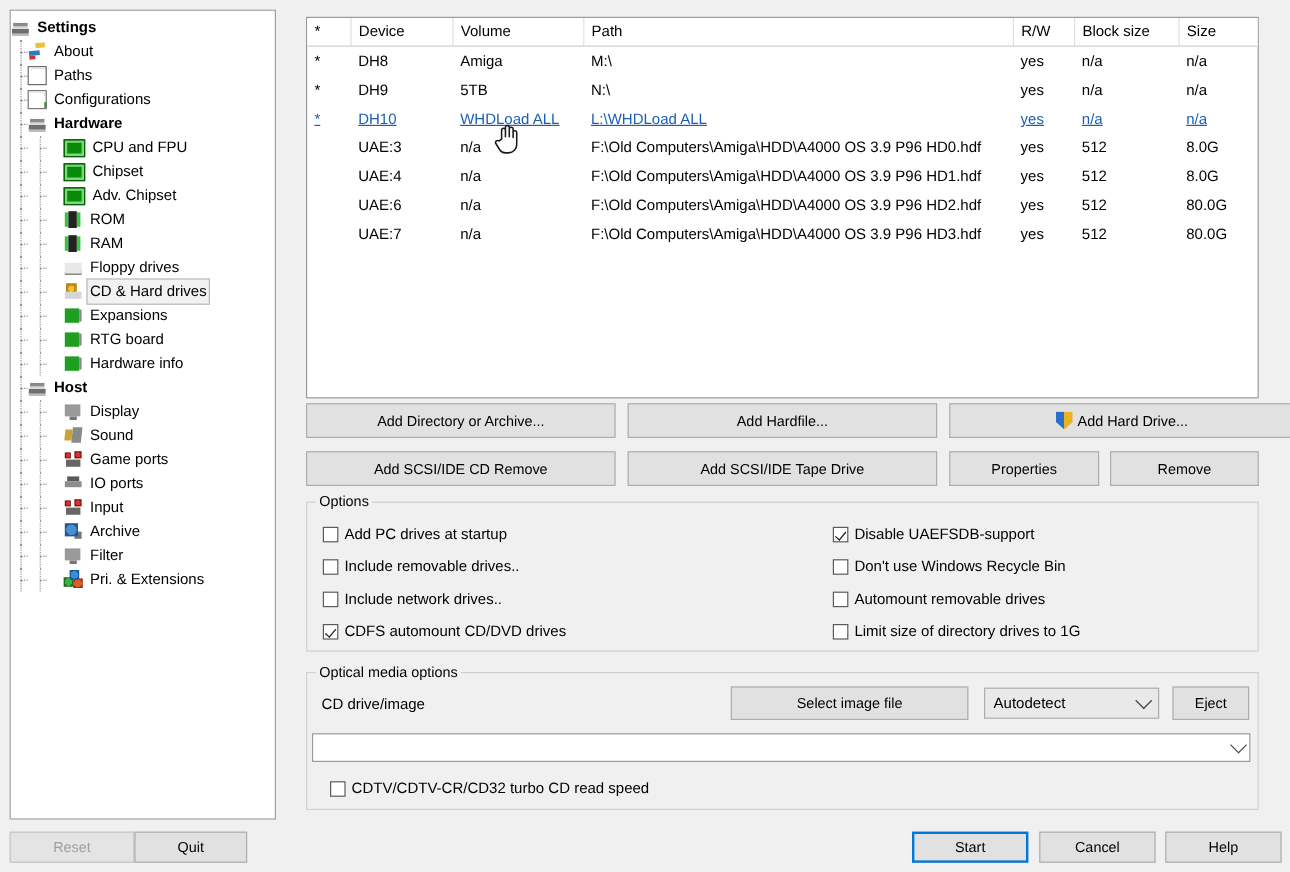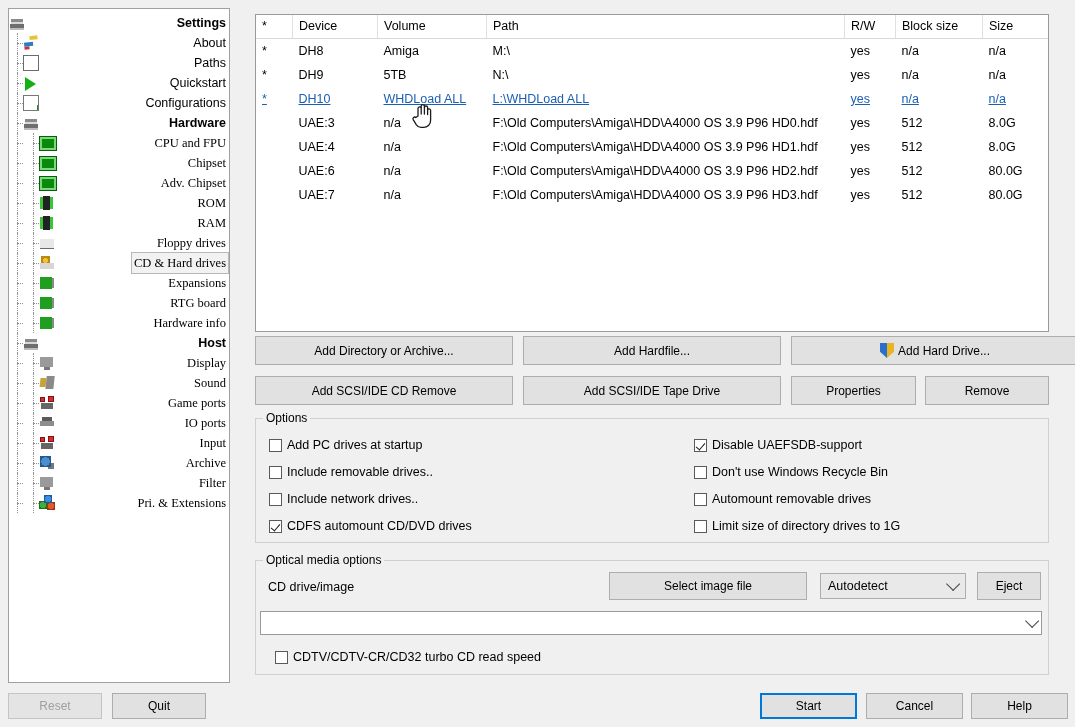--- a/index.html
+++ b/index.html
@@ -35,21 +35,20 @@
   }
   .tnode {
     display: flex;
     align-items: center;
     height: 20px;
     line-height: 20px;
     font-size: 12.5px;
     white-space: nowrap;
     cursor: default;
     position: relative;
-    justify-content: space-between;
   }
   .tnode .tlabel {
     padding: 0 3px;
   }
   .tnode.root .tlabel { font-weight: bold; }
   .tnode.selected .tlabel {
     background: #f2f2f2;
     border: 1px solid #b8b8b8;
     padding: 0 2px;
     margin: -1px 0;
@@ -171,21 +170,21 @@
       linear-gradient(#999 0 100%) no-repeat 1px 1px / 12px 3px,
       linear-gradient(#555 0 100%) no-repeat 3px 6px / 8px 1px,
       linear-gradient(#555 0 100%) no-repeat 3px 9px / 8px 1px,
       linear-gradient(#1d8a1d 0 100%) no-repeat 10px 9px / 5px 5px;
     border: 1px solid #777;
     box-sizing: border-box;
   }
 
   
   .lvl1 { padding-left: 14px; }
-  .lvl2 { padding-left: 30px; font-family: Liberation Serif, serif; }
+  .lvl2 { padding-left: 44px; }
   .conn {
     position: absolute;
     left: 8px;
     top: 0;
     bottom: 0;
     width: 1px;
     border-left: 1px dotted #909090;
   }
   .conn2 {
     position: absolute;
@@ -215,21 +214,21 @@
     display: flex;
     align-items: center;
     justify-content: center;
     padding: 0;
   }
   .btn.disabled { color: #a0a0a0; background: #e4e4e4; border-color: #c4c4c4; }
   .btn.focus {
     border: 2px solid #0078d7;
     background: #e1e1e1;
   }
-  #btn-reset { position: absolute; left: 8px;  top: 693px; width: 94px; height: 26px; }
+  #btn-reset { position: absolute; left: 8px;  top: 693px; width: 104px; height: 26px; }
   #btn-quit  { position: absolute; left: 112px; top: 693px; width: 94px; height: 26px; }
   #btn-start { position: absolute; left: 760px; top: 693px; width: 97px; height: 26px; }
   #btn-cancel{ position: absolute; left: 866px; top: 693px; width: 97px; height: 26px; }
   #btn-help  { position: absolute; left: 971px; top: 693px; width: 97px; height: 26px; }
 
   
   #hdlist {
     position: absolute;
     left: 255px;
     top: 14px;
@@ -388,26 +387,20 @@
         <span class="conn"></span>
         <span class="tick" style="left: 8px; width: 6px;"></span>
         <span class="tico ic-pencil"></span>
         <span class="tlabel">About</span>
       </div>
       <div class="tnode lvl1">
         <span class="conn"></span>
         <span class="tick" style="left: 8px; width: 6px;"></span>
         <span class="tico ic-paths"></span>
         <span class="tlabel">Paths</span>
-      </div>
-      <div class="tnode lvl1">
-        <span class="conn"></span>
-        <span class="tick" style="left: 8px; width: 6px;"></span>
-        <span class="tico ic-play"></span>
-        <span class="tlabel">Quickstart</span>
       </div>
       <div class="tnode lvl1">
         <span class="conn"></span>
         <span class="tick" style="left: 8px; width: 6px;"></span>
         <span class="tico ic-config"></span>
         <span class="tlabel">Configurations</span>
       </div>
       <div class="tnode lvl1 root">
         <span class="conn"></span>
         <span class="tick" style="left: 8px; width: 6px;"></span>

